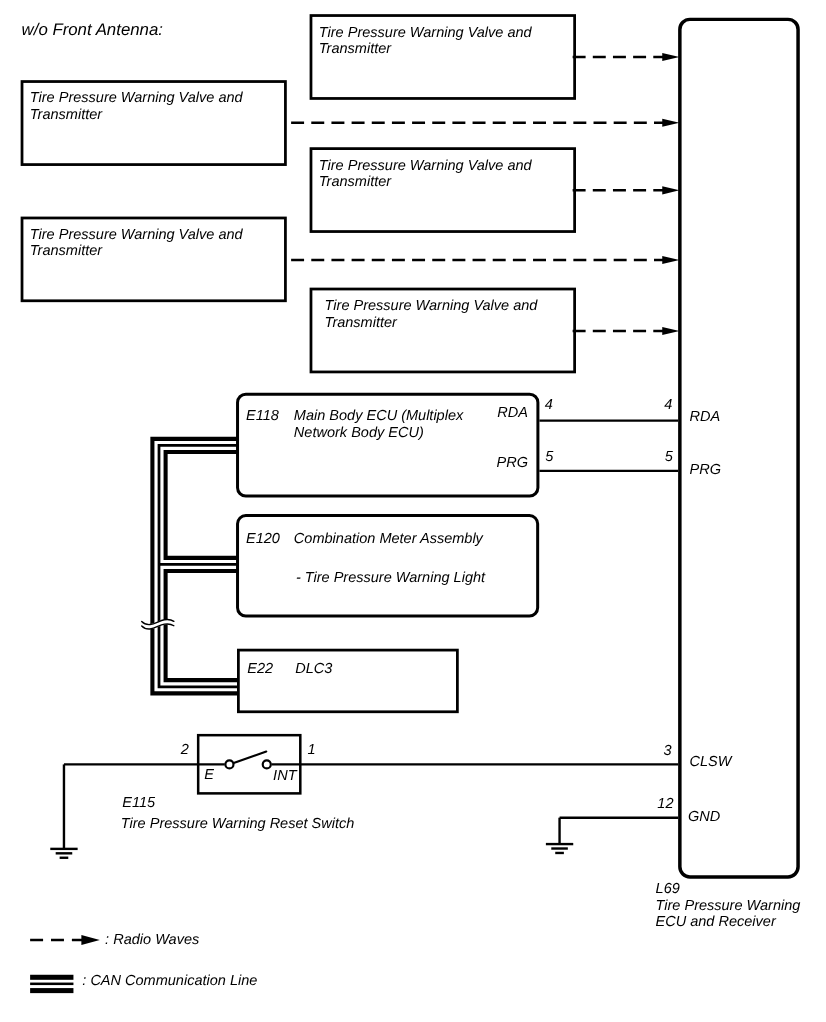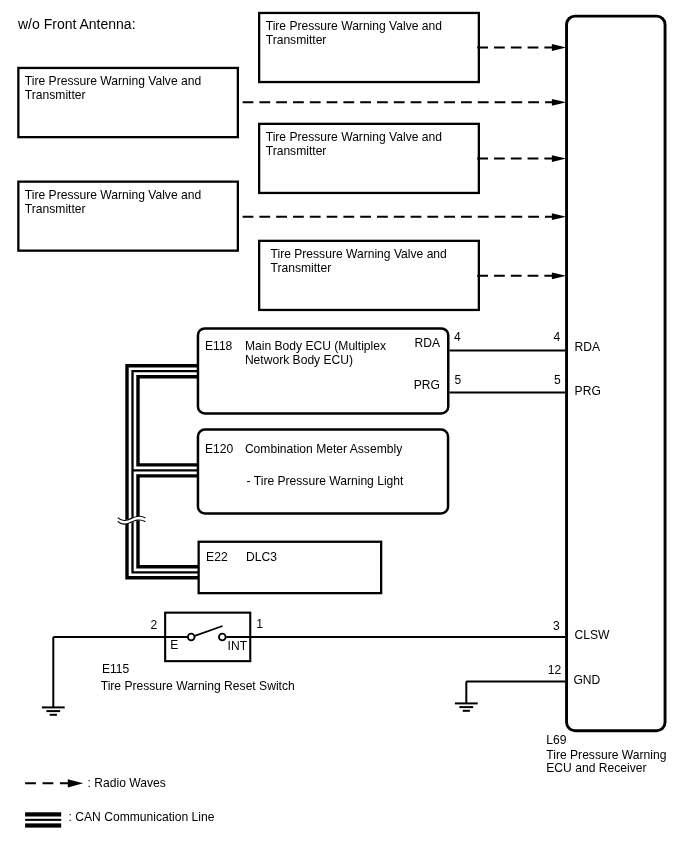--- a/index.html
+++ b/index.html
@@ -1,19 +1,19 @@
 <!DOCTYPE html>
 <html><head>
 <meta charset="utf-8">
 <title>Tire Pressure Warning System Wiring Diagram</title>
 <style>
   html, body { margin:0; padding:0; background:#ffffff; }
   body { width:688px; height:852px; overflow:hidden;
          font-family:"Liberation Sans", sans-serif; }
-  #diagram { position:relative; width:688px; height:852px; }
+  #diagram { position:relative; width:688px; height:852px;font-style:italic; }
   svg { display:block; }
   text { font-family:"Liberation Sans", sans-serif; fill:#000000;
           dominant-baseline:alphabetic; }
 </style>
 </head>
 <body>
 
 <div id="diagram">
   <svg width="688" height="852" viewBox="0 0 688 852" xmlns="http://www.w3.org/2000/svg" shape-rendering="geometricPrecision">
   <rect x="0" y="0" width="688" height="852" fill="#ffffff"></rect>

